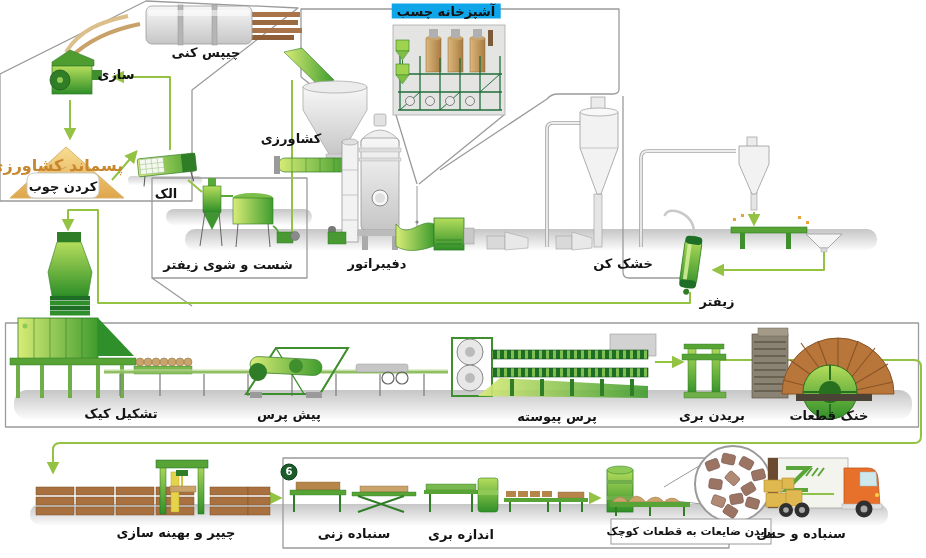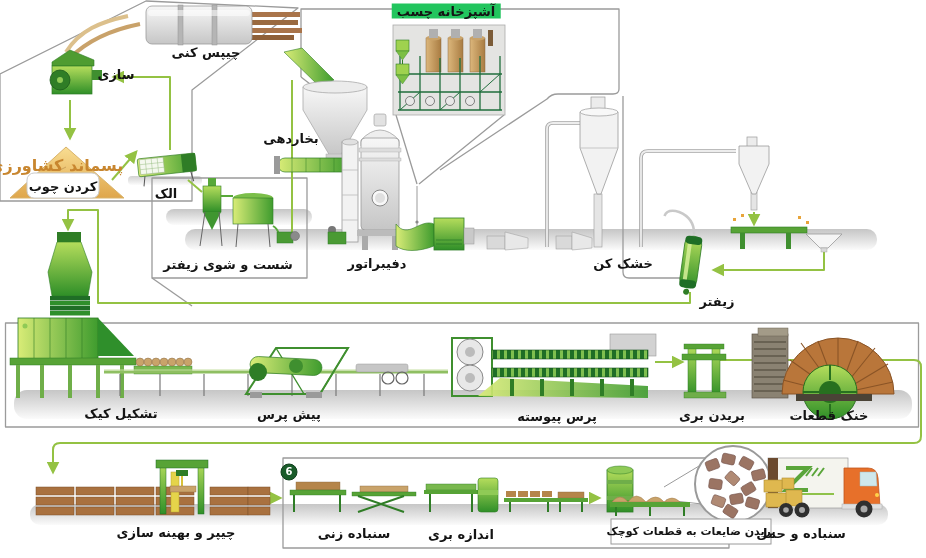--- a/index.html
+++ b/index.html
@@ -5,21 +5,21 @@
   html,body{margin:0;padding:0;background:#fff;}
   #stage{position:relative;width:926px;height:558px;background:#ffffff;overflow:hidden;
          font-family:"DejaVu Sans",sans-serif;}
   #scene{position:absolute;left:0;top:0;}
   .lbl{position:absolute;transform:translate(-50%,-50%);font-weight:bold;font-size:13px;
        color:#141414;white-space:nowrap;direction:rtl;line-height:1;
        font-family:"DejaVu Sans",sans-serif;}
   .sm{font-size:16px;margin-top:24px;}
   .xs{font-size:11px;}
   .orange{color:#c8862f;}
-  .whitebg{background:#22c55e;padding:1px 5px;}
+  .whitebg{background:#0ea5e9;padding:1px 5px;}
   .badge-num{font-size:10px;color:#ffffff;transform:translate(-50%,-52%);}
 </style>
 </head>
 <body>
 
 <div id="stage">
 
 <svg id="scene" width="926" height="558" viewBox="0 0 926 558">
   <defs>
     <linearGradient id="gGround" x1="0" y1="0" x2="0" y2="1">
@@ -454,21 +454,21 @@
   <rect x="611" y="519" width="160" height="25" fill="#ffffff" stroke="#9a9a9a"></rect>
 
   <circle cx="289" cy="472" r="8" fill="#1a5c2a" stroke="#0f3f1c"></circle>
 </svg>
 
 <div class="lbl" style="left:206px;top:52px">چیپس کنی</div>
 <div class="lbl" style="left:116px;top:74px">سازی</div>
 <div class="lbl sm orange" style="left:56px;top:142px">پسماند کشاورزی</div>
 <div class="lbl" style="left:63px;top:186px">کردن چوب</div>
 <div class="lbl" style="left:166px;top:193px">الک</div>
-<div class="lbl" style="left:291px;top:138px">بخاردهی</div>
+<div class="lbl" style="left:291px;top:138px">کشاورزی</div>
 <div class="lbl whitebg" style="left:446px;top:11px">آشپزخانه چسب</div>
 <div class="lbl" style="left:228px;top:264px">شست و شوی زیفتر</div>
 <div class="lbl" style="left:377px;top:263px">دفیبراتور</div>
 <div class="lbl" style="left:623px;top:263px">خشک کن</div>
 <div class="lbl" style="left:717px;top:301px">زیفتر</div>
 <div class="lbl" style="left:121px;top:413px">تشکیل کیک</div>
 <div class="lbl" style="left:289px;top:414px">پیش پرس</div>
 <div class="lbl" style="left:557px;top:416px">پرس پیوسته</div>
 <div class="lbl" style="left:712px;top:415px">بریدن بری</div>
 <div class="lbl" style="left:829px;top:415px">خنک قطعات</div>

